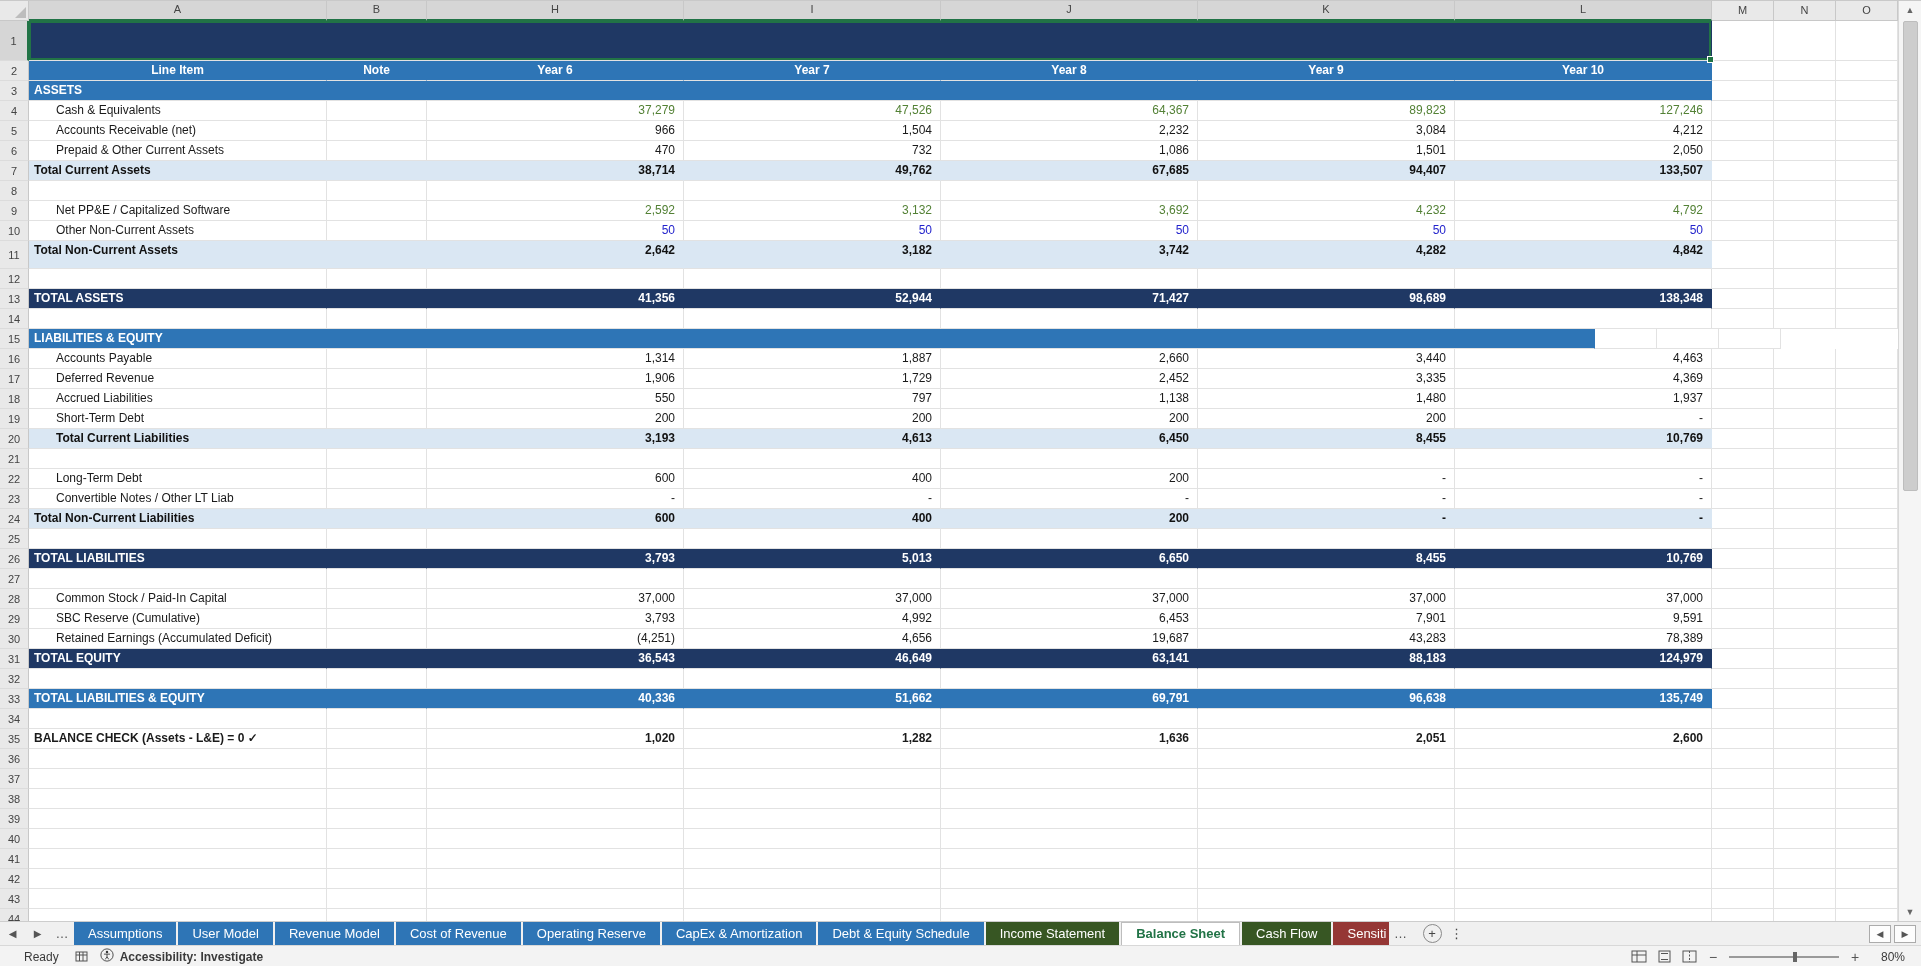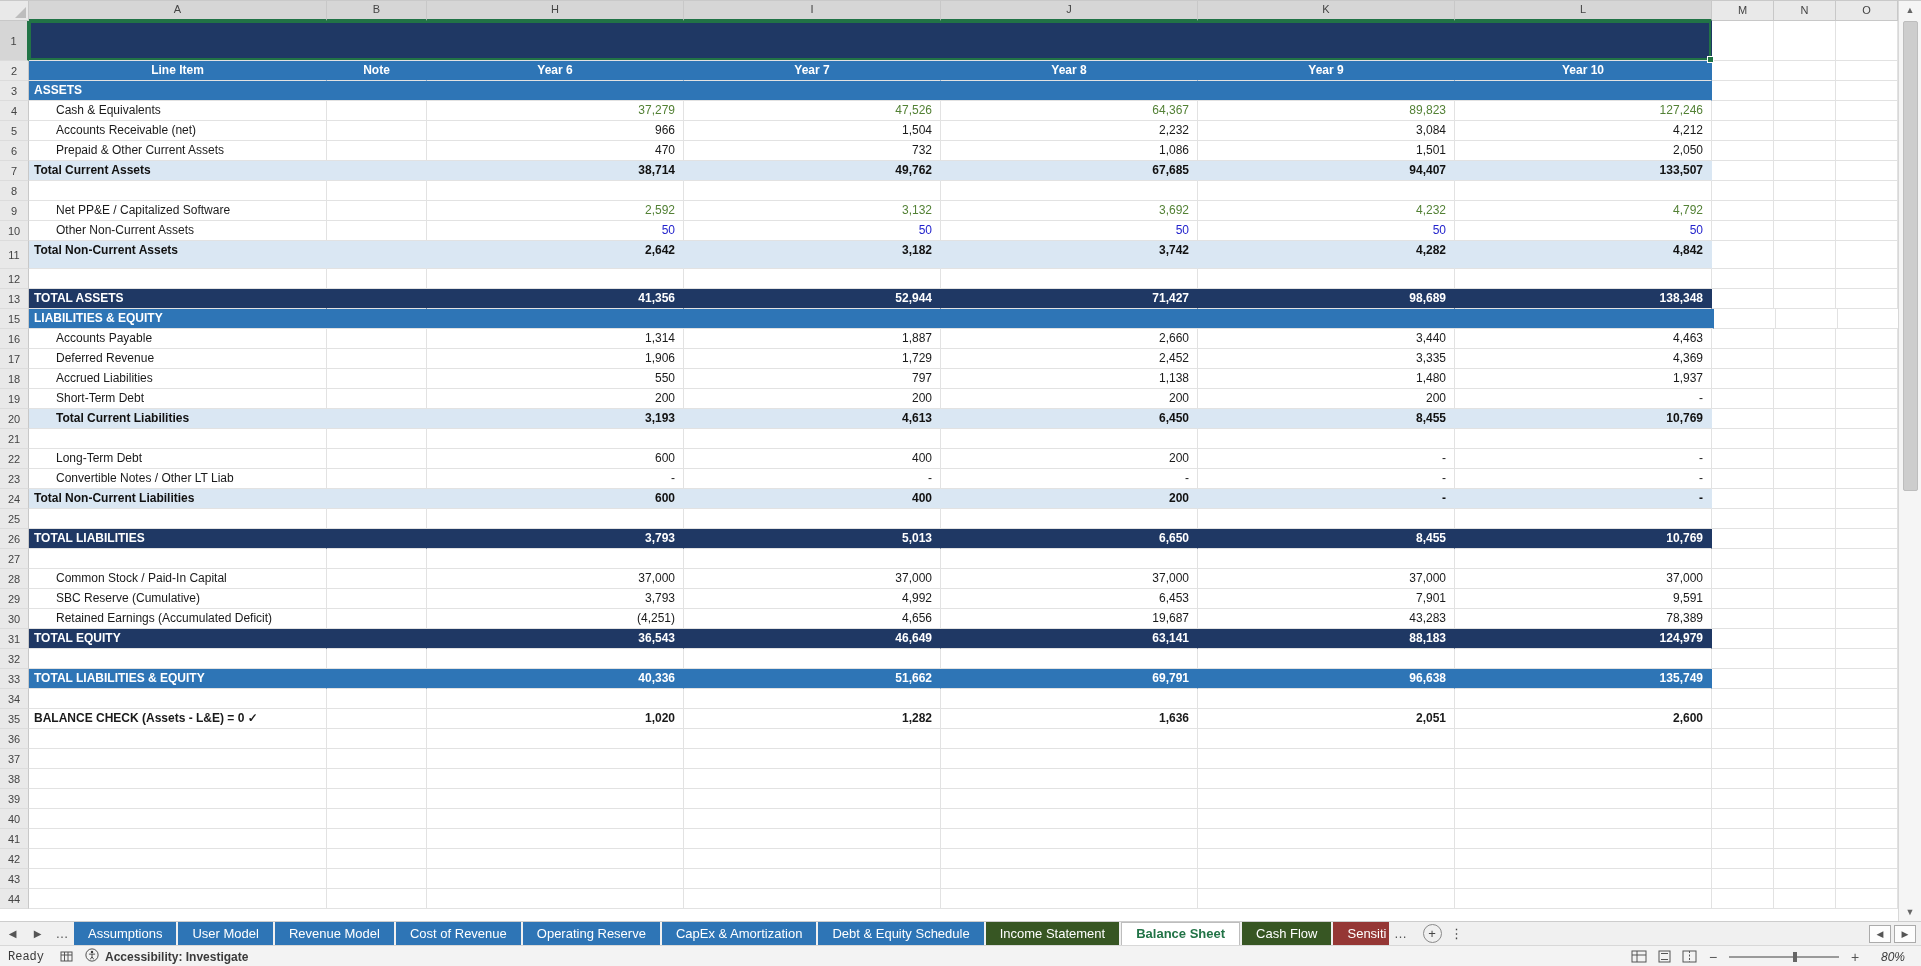--- a/index.html
+++ b/index.html
@@ -64,29 +64,29 @@
   .tab.trunc { max-width:76px; overflow:hidden; padding-right:2px; margin-right:0; }
   .add-btn { width:19px; height:19px; margin:2px 4px 0 10px; border:1px solid #8a8a8a; border-radius:50%;
              text-align:center; line-height:17px; font-size:13px; color:#444; cursor:pointer; }
   .tmenu { width:22px; text-align:center; line-height:23px; color:#444; cursor:pointer; }
   .hscroll { margin-left:auto; display:flex; align-items:center; padding-right:5px; }
   .hs-btn { width:22px; height:18px; border:1px solid #ABABAB; background:#FDFDFD; color:#555; font-size:9px;
             line-height:16px; text-align:center; margin-left:3px; cursor:pointer; }
   
   .statusbar { position:absolute; left:0; top:944px; width:1921px; height:22px; background:#F3F3F3; border-top:1px solid #D8D8D8;
                display:flex; align-items:center; font-size:12px; color:#3a3a3a; }
-  .sb-ready { margin-left:8px;font-family:Liberation Mono, monospace; }
+  .sb-ready { margin-left:24px; }
   .sb-icon { margin-left:16px; display:flex; align-items:center; cursor:pointer; }
   .sb-acc { margin-left:12px; display:flex; align-items:center; gap:6px; font-weight:bold; cursor:pointer; }
   .sb-right { margin-left:auto; display:flex; align-items:center; margin-right:16px; gap:10px; }
   .view-icon { display:flex; align-items:center; cursor:pointer; }
   .zoom-sign { font-size:14px; color:#555; cursor:pointer; width:12px; text-align:center; }
   .zoom-track { width:110px; height:2px; background:#9A9A9A; position:relative; cursor:pointer; }
   .zoom-thumb { position:absolute; left:58%; top:-4px; width:4px; height:10px; background:#666; }
-  .sb-zoom { width:34px; text-align:right; cursor:pointer;font-style:italic; }
+  .sb-zoom { width:34px; text-align:right; cursor:pointer; }
 </style>
 </head>
 <body>
 
 <div class="app">
 
   <div class="colhdrs">
     <div class="corner"></div>
     <div id="col-letters">
         <div class="col-h sel" style="width: 298px;">A</div>
@@ -256,22 +256,35 @@
         <div class="cell total-val num" style="width: 257px;">41,356</div>
         <div class="cell total-val num" style="width: 257px;">52,944</div>
         <div class="cell total-val num" style="width: 257px;">71,427</div>
         <div class="cell total-val num" style="width: 257px;">98,689</div>
         <div class="cell total-val num" style="width: 257px;">138,348</div>
         <div class="cell" style="width: 62px;"></div>
         <div class="cell" style="width: 62px;"></div>
         <div class="cell" style="width: 62px;"></div>
       </div>
       <div class="row" style="height: 20px;">
+        <div class="rh">14</div>
+        <div class="cell" style="width: 298px;"></div>
+        <div class="cell" style="width: 100px;"></div>
+        <div class="cell" style="width: 257px;"></div>
+        <div class="cell" style="width: 257px;"></div>
+        <div class="cell" style="width: 257px;"></div>
+        <div class="cell" style="width: 257px;"></div>
+        <div class="cell" style="width: 257px;"></div>
+        <div class="cell" style="width: 62px;"></div>
+        <div class="cell" style="width: 62px;"></div>
+        <div class="cell" style="width: 62px;"></div>
+      </div>
+      <div class="row" style="height: 20px;">
         <div class="rh">15</div>
-        <div class="cell band-row" style="width: 1685px;">LIABILITIES &amp; EQUITY</div>
+        <div class="cell band-row" style="width: 1566px;">LIABILITIES &amp; EQUITY</div>
         <div class="cell" style="width: 62px;"></div>
         <div class="cell" style="width: 62px;"></div>
         <div class="cell" style="width: 62px;"></div>
       </div>
       <div class="row" style="height: 20px;">
         <div class="rh">16</div>
         <div class="cell lbl" style="width: 298px;">Accounts Payable</div>
         <div class="cell" style="width: 100px;"></div>
         <div class="cell num" style="width: 257px;">1,314</div>
         <div class="cell num" style="width: 257px;">1,887</div>

